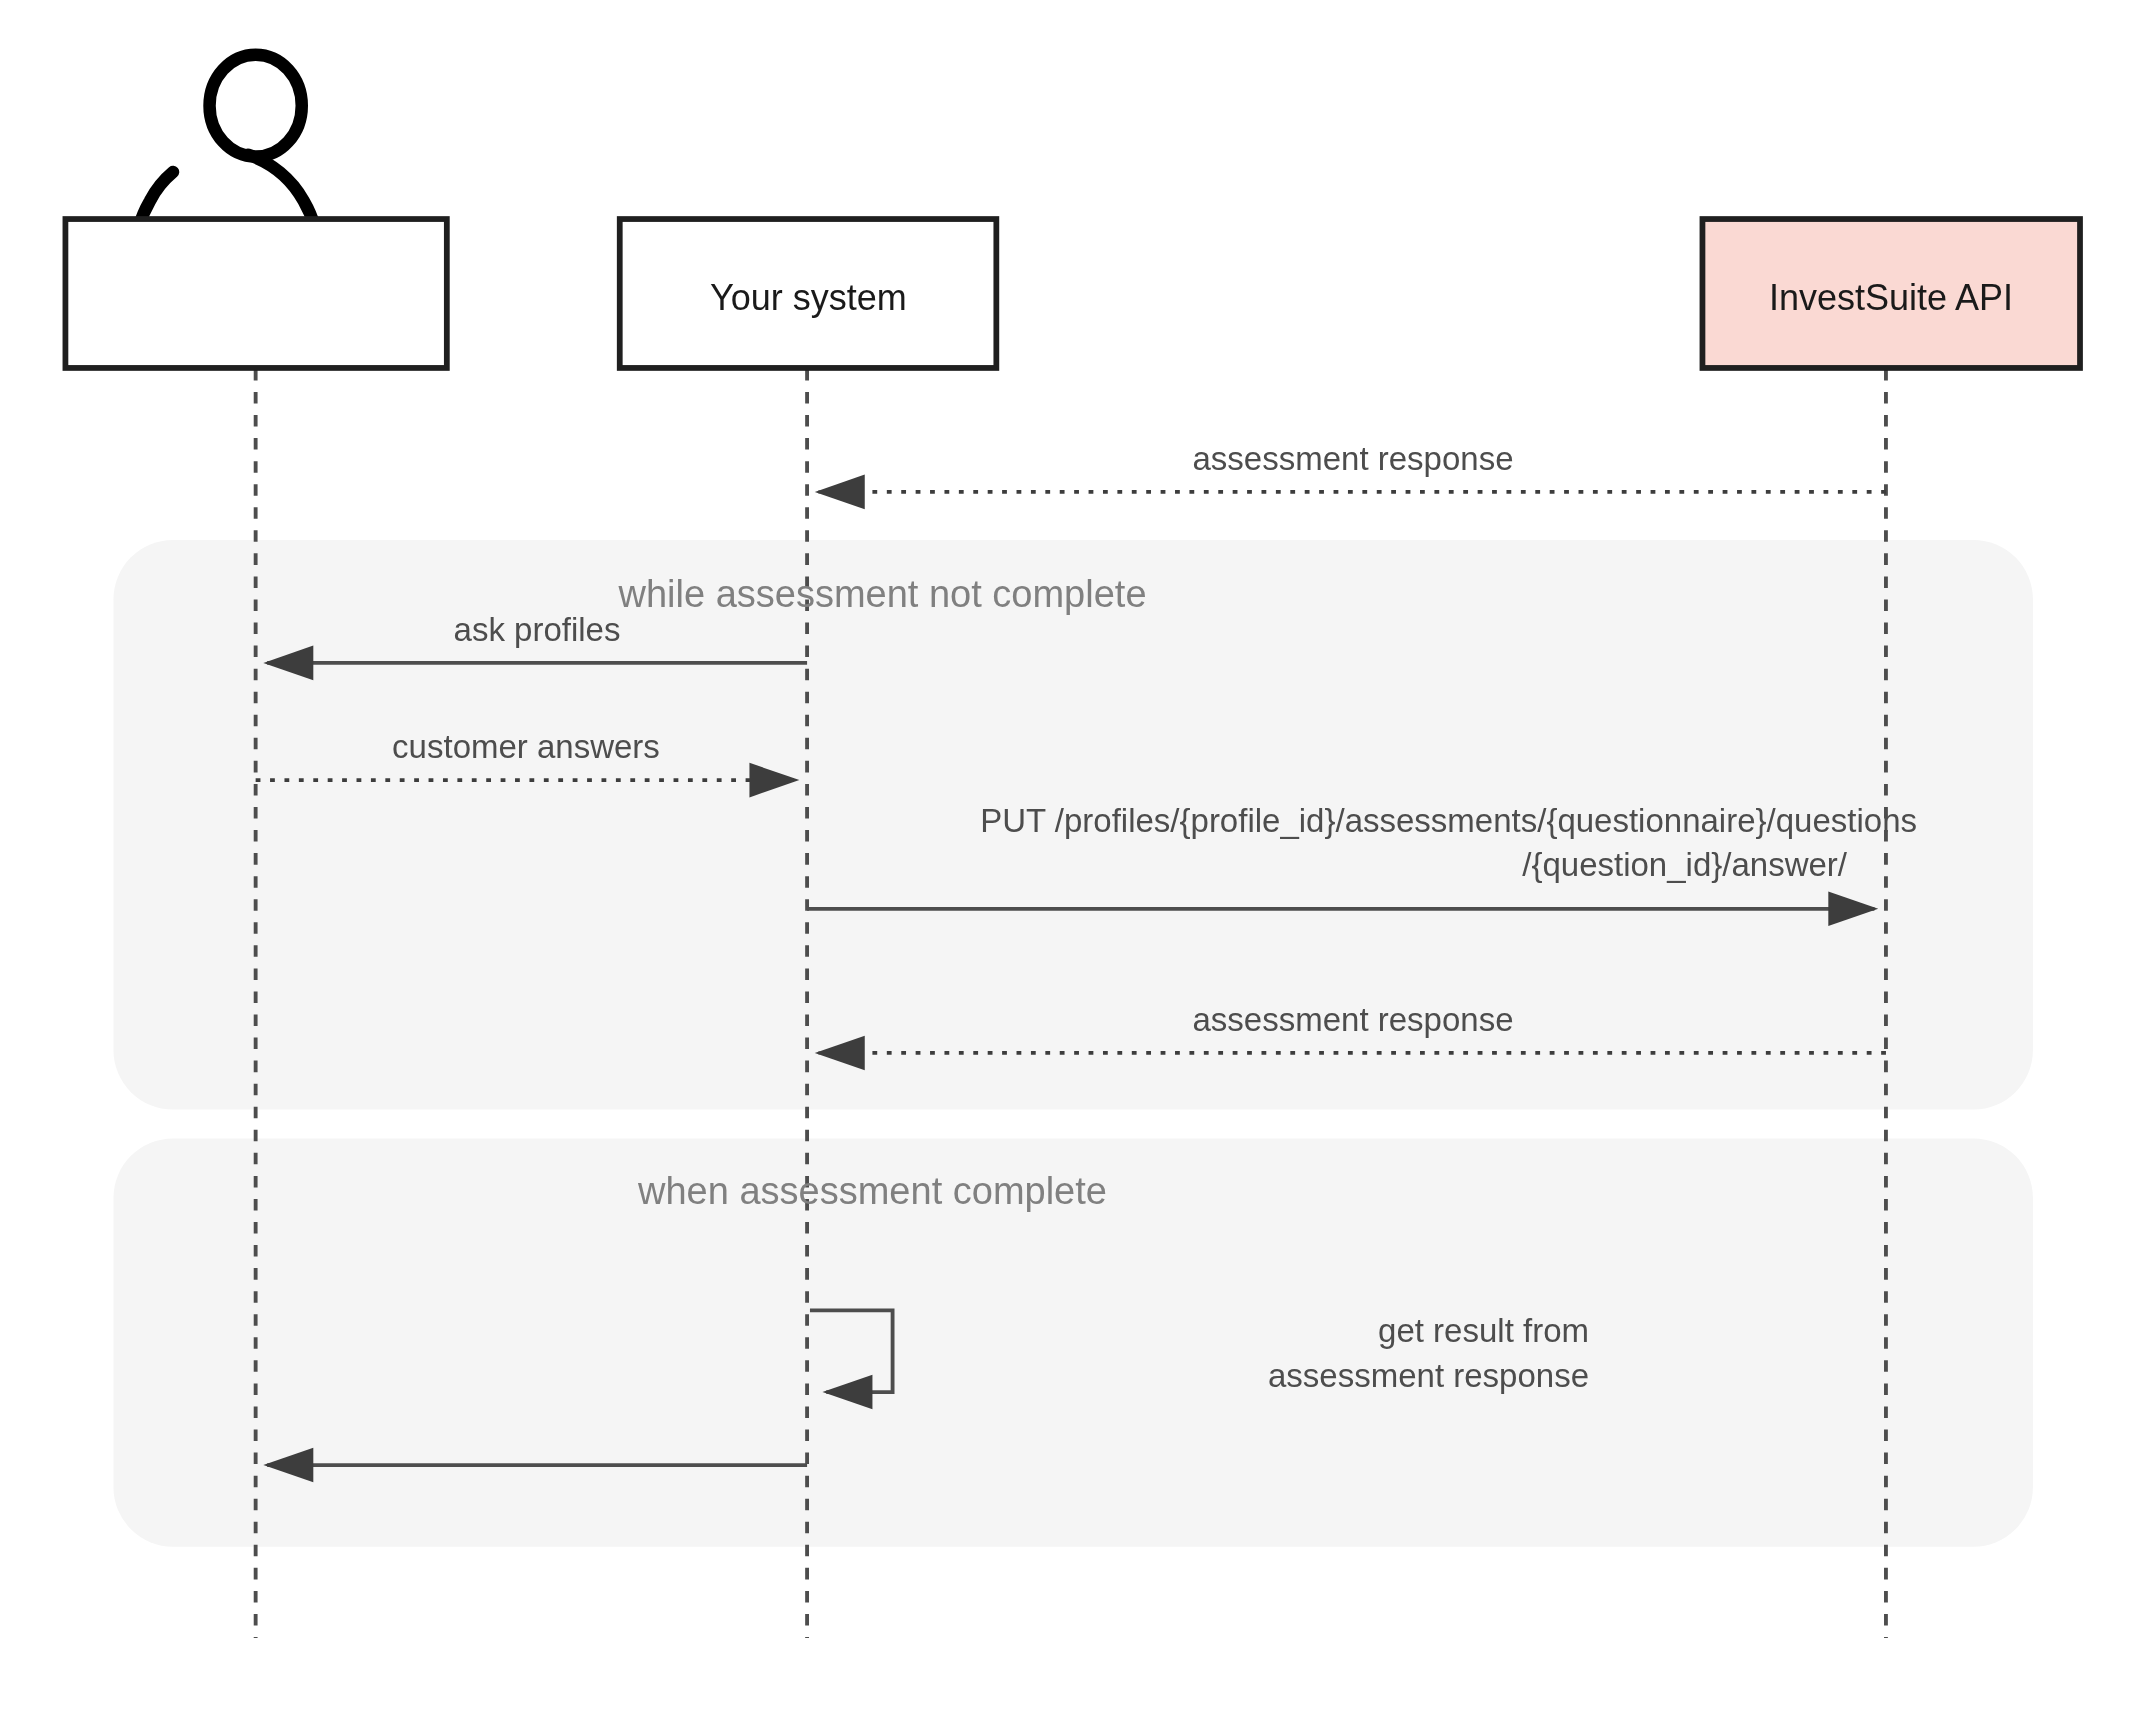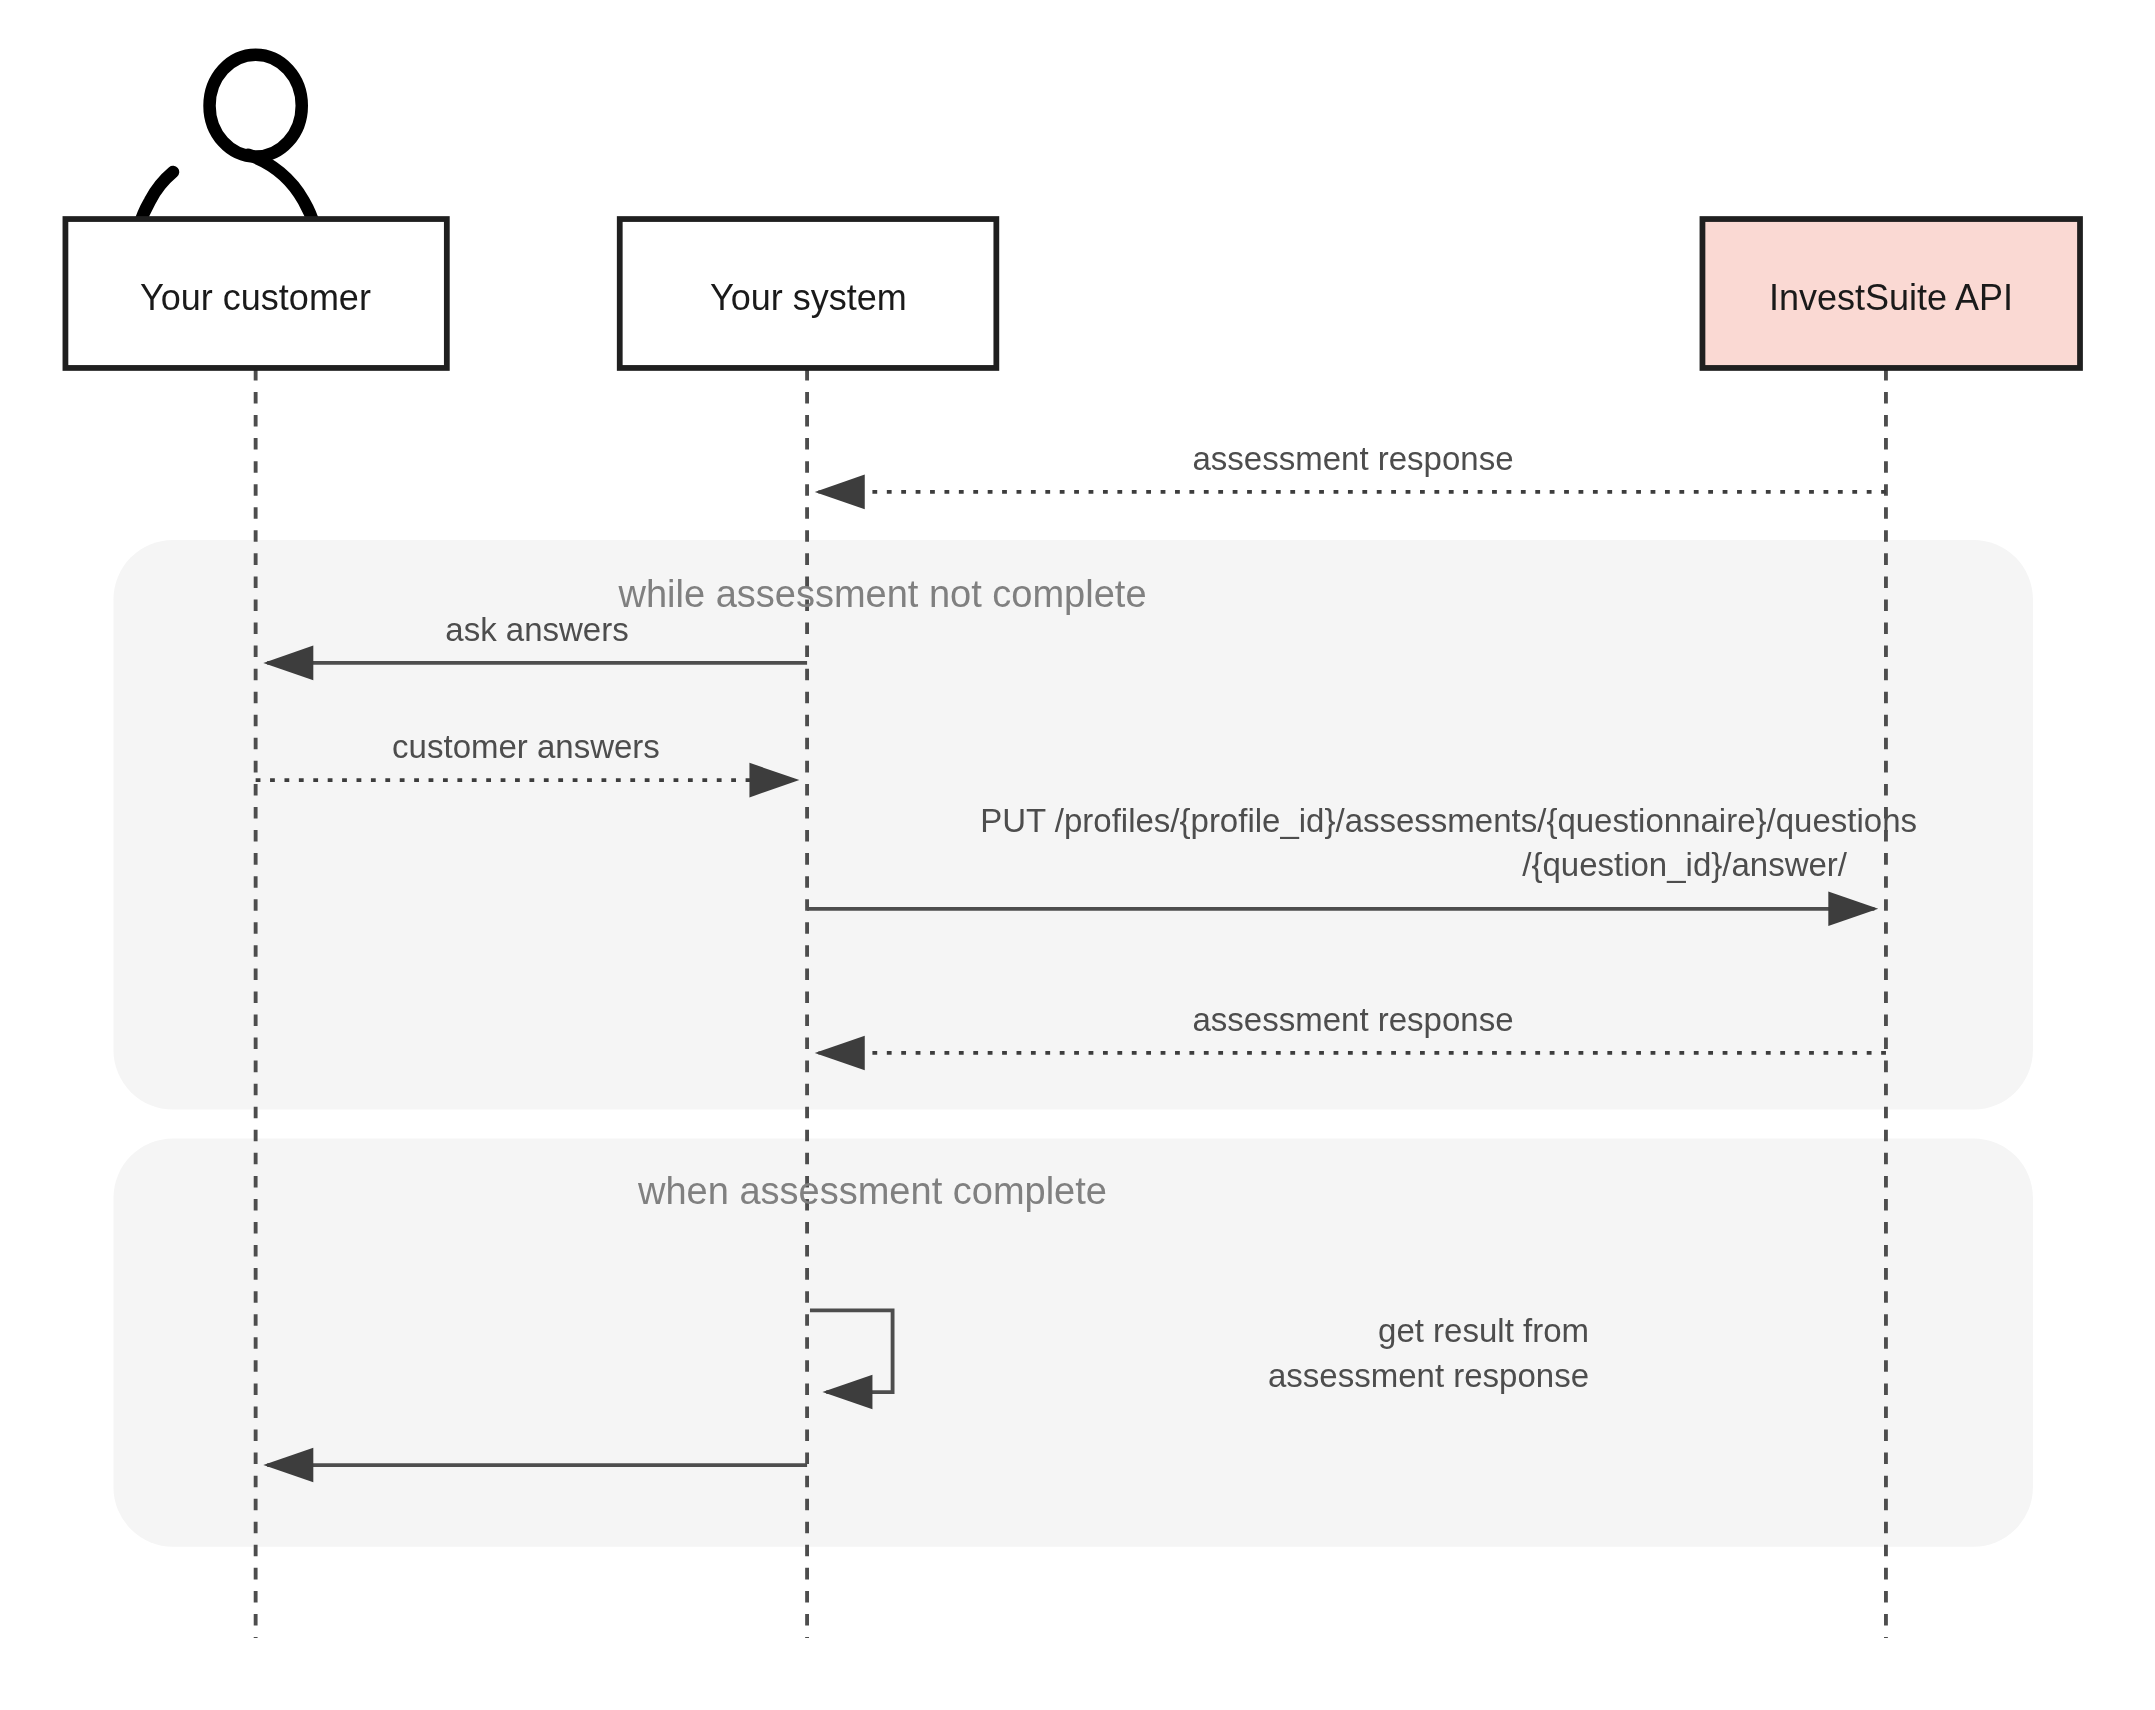--- a/index.html
+++ b/index.html
@@ -117,30 +117,29 @@
 
     <g>
       <path d="M 843 1364 L 929 1364 L 929 1449 L 860 1449" fill="none" stroke="#4d4d4d" stroke-width="4" marker-end="url(#arrow-right)"></path>
     </g>
 
     <g>
       <line x1="840" y1="1525" x2="278" y2="1525" stroke="#4d4d4d" stroke-width="4" marker-end="url(#arrow-right)"></line>
     </g>
   </svg>
 
-  <div class="participant-label" style="left:65px; top:277px; width:381px;">Your customer</div>
   <div class="participant-label" style="left:620px; top:277px; width:377px;">Your system</div>
   <div class="participant-label" style="left:1702px; top:277px; width:378px;">InvestSuite API</div>
 
   <div class="loop-title" style="left:402px; top:573px; width:961px;">while assessment not complete</div>
   <div class="loop-title" style="left:296px; top:1170px; width:1153px;">when assessment complete</div>
 
   <div class="msg-label center" style="left:819px; top:437px; width:1068px;">assessment response</div>
 
-  <div class="msg-label center" style="left:267px; top:608px; width:540px;">ask answers</div>
+  <div class="msg-label center" style="left:267px; top:608px; width:540px;">ask profiles</div>
 
   <div class="msg-label center" style="left:256px; top:725px; width:540px;">customer answers</div>
 
   <div class="msg-label right" style="left:851px; top:799px; width:1066px;text-align:right;">PUT /profiles/{profile_id}/assessments/{questionnaire}/questions</div>
   <div class="msg-label right" style="left:781px; top:843px; width:1066px;text-align:right;">/{question_id}/answer/</div>
 
   <div class="msg-label center" style="left:819px; top:998px; width:1068px;">assessment response</div>
 
   <div class="msg-label left" style="left:917px; top:1309px; width:672px;">get result from</div>
   <div class="msg-label left" style="left:917px; top:1354px; width:672px;">assessment response</div>

